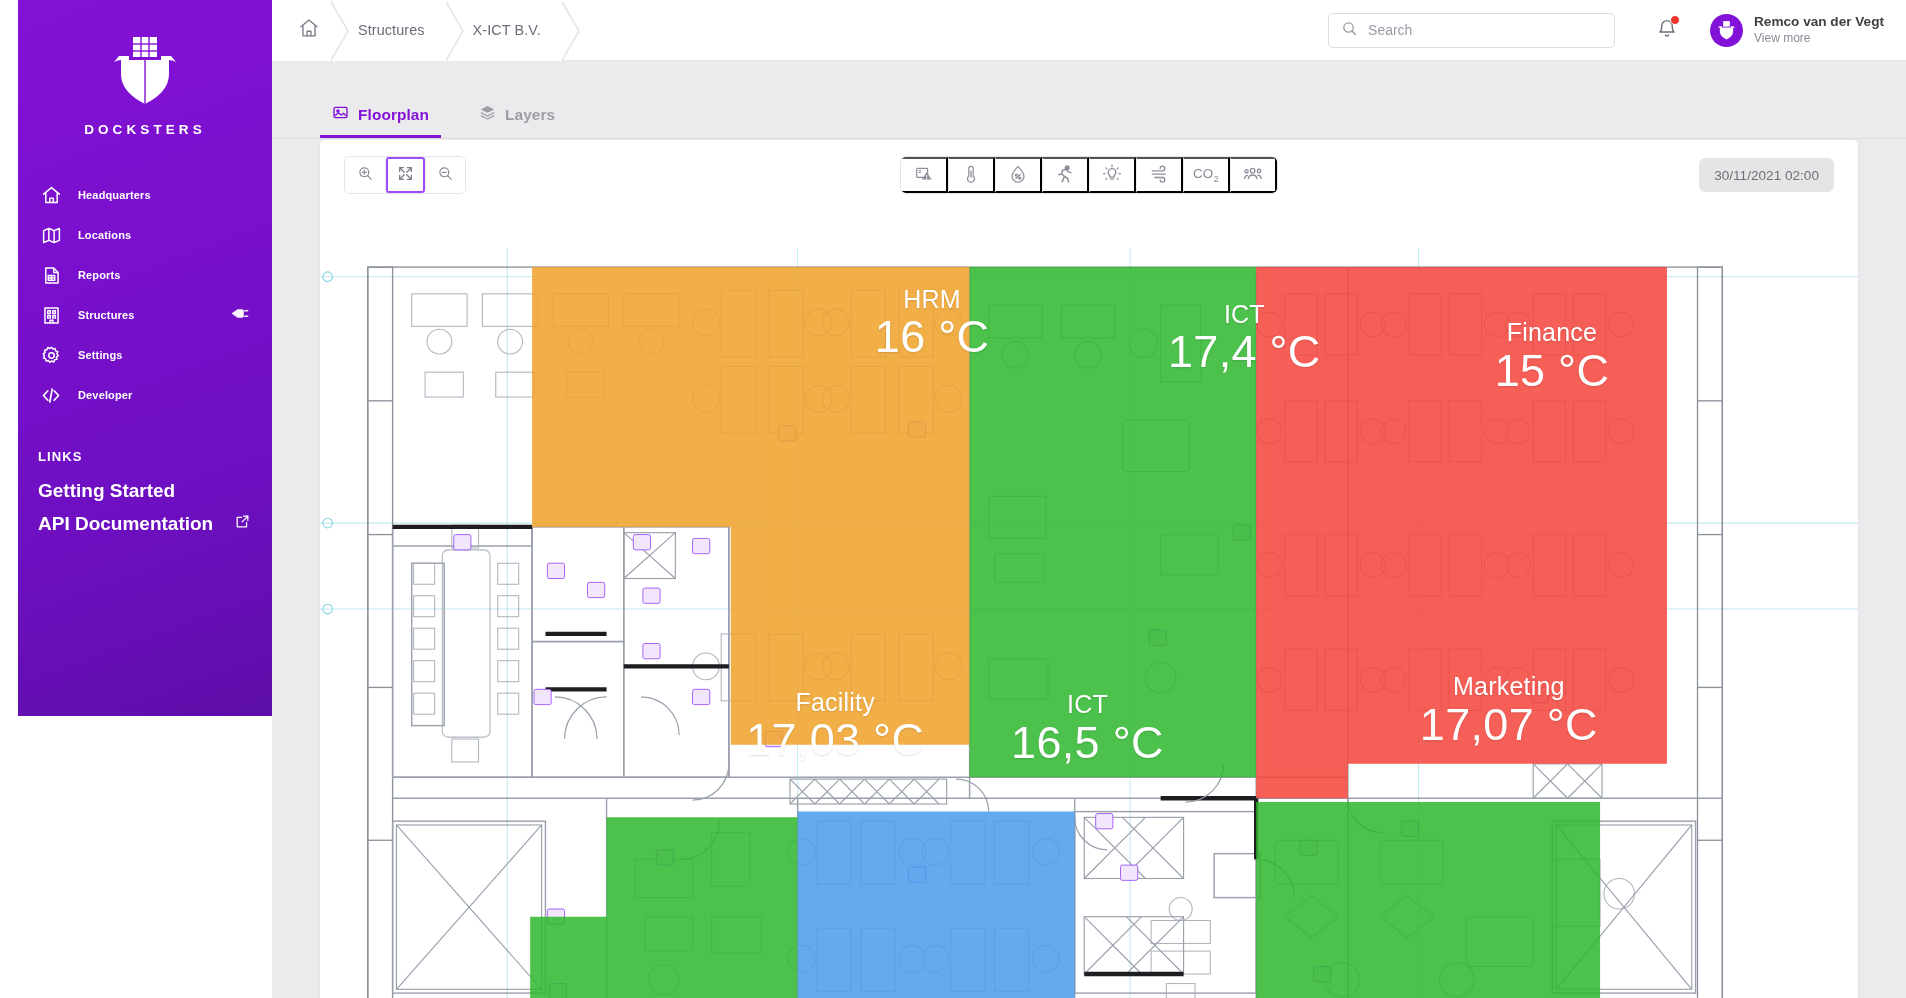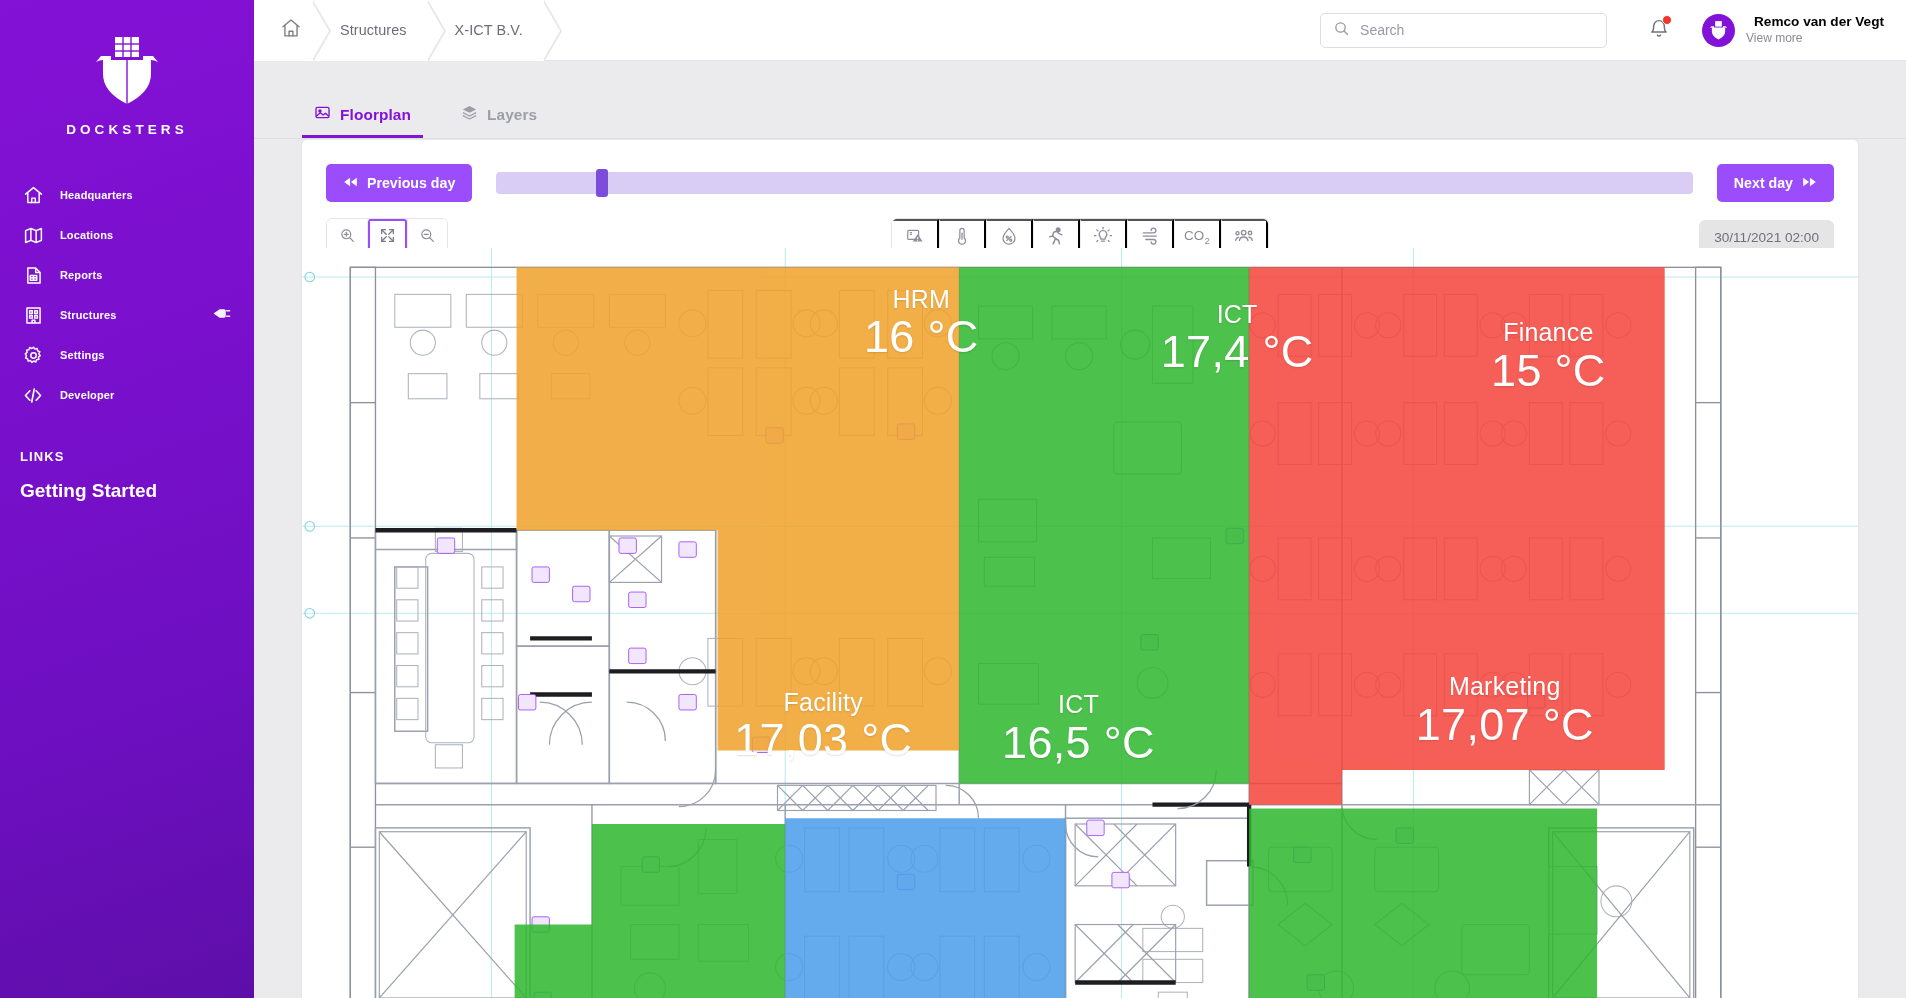--- a/index.html
+++ b/index.html
@@ -7,23 +7,23 @@
   html, body {
     width: 1906px; height: 998px;
     overflow: hidden;
     font-family: "Liberation Sans", sans-serif;
     background: #ffffff;
   }
   .app { display: flex; width: 1906px; height: 998px; }
 
   
   .sidebar {
-    width: 254px; height: 998px; flex: 0 0 254px;
+    width: 254px; height: 716px; flex: 0 0 254px;
     background: linear-gradient(160deg, #8411d6 0%, #7a10cd 35%, #6d0fc0 70%, #5d0ea8 100%);
-    position: relative; color: #fff; overflow: hidden;
+    position: relative; color: #fff; overflow: hidden; margin-left: 18px;
   }
   .logo-wrap { padding-top: 34px; display: flex; flex-direction: column; align-items: center; }
   .logo-mark { width: 76px; height: 74px; }
   .logo-text {
     margin-top: 14px; font-size: 13.5px; font-weight: 700;
     letter-spacing: 4.1px; color: #fff;
   }
   .nav { margin-top: 38px; }
   .nav-item {
     display: flex; align-items: center; height: 40px;
@@ -91,21 +91,21 @@
   .bell-dot {
     position: absolute; top: -2px; right: -2px; width: 10px; height: 10px;
     border-radius: 50%; background: #f0342a; border: 1.5px solid #fff;
   }
   .profile { display: flex; align-items: center; margin-left: 32px; cursor: pointer; }
   .avatar {
     width: 33px; height: 33px; border-radius: 50%;
     background: #8312d8; display: flex; align-items: center; justify-content: center;
   }
   .profile-txt { margin-left: 11px; line-height: 1.22; }
-  .profile-name { font-size: 13.6px; font-weight: 700; color: #000000; white-space: nowrap; margin-left: 8px; }
+  .profile-name { font-size: 13.6px; font-weight: 700; color: #404040; white-space: nowrap; }
   .profile-sub { font-size: 12px; color: #8b8b98; }
 
   
   .tabstrip {
     height: 78px; background: #ebebee; display: flex; align-items: flex-end;
     padding-left: 48px; border-bottom: 1px solid #dededf;
   }
   .tab {
     display: flex; align-items: center; height: 44px; padding: 0 12px;
     margin-right: 26px; cursor: pointer; border-bottom: 3px solid transparent;
@@ -285,20 +285,30 @@
             </svg>
         </span>
         <span class="nav-label">Developer</span>
       </div>
     </nav>
 
     <div class="links-head">LINKS</div>
 
     <div class="link-item">
       <span class="link-label">Getting Started</span>
+    </div>
+    <div class="link-item">
+      <span class="link-label">API Documentation</span>
+      <span class="link-ext">
+        <svg width="15" height="15" viewBox="0 0 24 24" fill="none" stroke="#fff" stroke-width="2" stroke-linecap="round" stroke-linejoin="round">
+            <path d="M18.5 13.6v6.9H3.5V5.5h6.9"></path>
+            <path d="M13.6 3.5h6.9v6.9"></path>
+            <line x1="20.5" y1="3.5" x2="11.4" y2="12.6"></line>
+          </svg>
+      </span>
     </div>
   </aside>
 
   <section class="main">
 
     <header class="topbar">
       <div class="crumbs">
         <div class="crumb home">
           <span>
             <svg width="22" height="22" viewBox="0 0 24 24" fill="none" stroke="#7c7c88" stroke-width="1.5" stroke-linecap="round" stroke-linejoin="round">
@@ -372,45 +382,20 @@
               <path d="M2.6 12.2 12 17l9.4-4.8"></path>
               <path d="M2.6 16.4 12 21.2l9.4-4.8"></path>
             </svg>
         </span>
         <span class="tab-label">Layers</span>
       </div>
     </div>
 
     <div class="panel">
 
-      <div class="daybar">
-        <button class="btn-day">
-          <span>
-            <svg width="15" height="12" viewBox="0 0 20 14" fill="#fff">
-                <path d="M9.4 1.2 1.6 7l7.8 5.8z"></path>
-                <path d="M18.4 1.2 10.6 7l7.8 5.8z"></path>
-              </svg>
-          </span>
-          <span>Previous day</span>
-        </button>
-
-        <div class="slider-track">
-          <div class="slider-thumb" style="left: 8.3%;"></div>
-        </div>
-
-        <button class="btn-day">
-          <span>Next day</span>
-          <span>
-            <svg width="15" height="12" viewBox="0 0 20 14" fill="#fff">
-                <path d="M1.6 1.2 9.4 7l-7.8 5.8z"></path>
-                <path d="M10.6 1.2 18.4 7l-7.8 5.8z"></path>
-              </svg>
-          </span>
-        </button>
-      </div>
 
       <div class="toolrow">
 
         <div class="zoomgroup">
           <button class="zoombtn">
             <span>
               <svg width="17" height="17" viewBox="0 0 24 24" fill="none" stroke="#8e8e9a" stroke-width="1.7" stroke-linecap="round">
                   <circle cx="10.3" cy="10.3" r="6.3"></circle>
                   <line x1="15.2" y1="15.2" x2="20.2" y2="20.2"></line>
                   <line x1="10.3" y1="7.4" x2="10.3" y2="13.2"></line>

